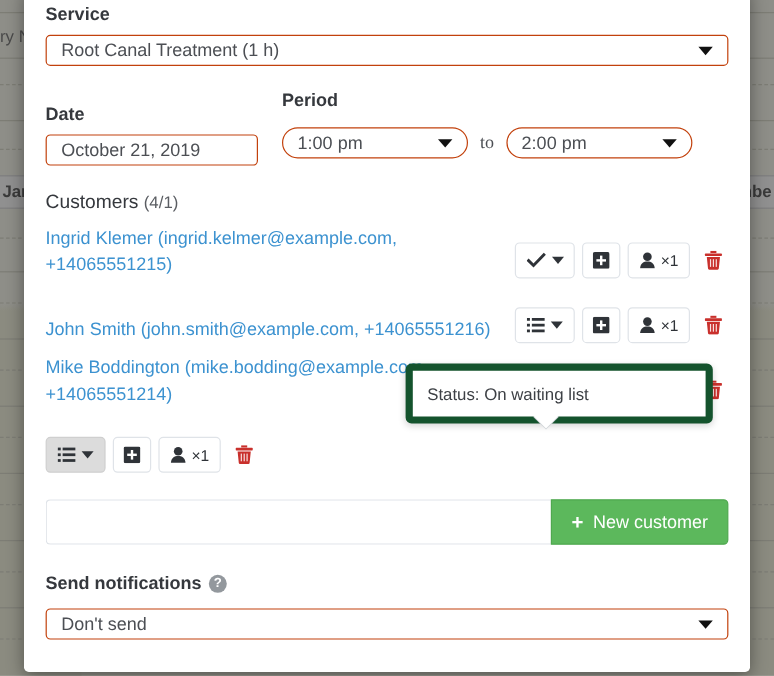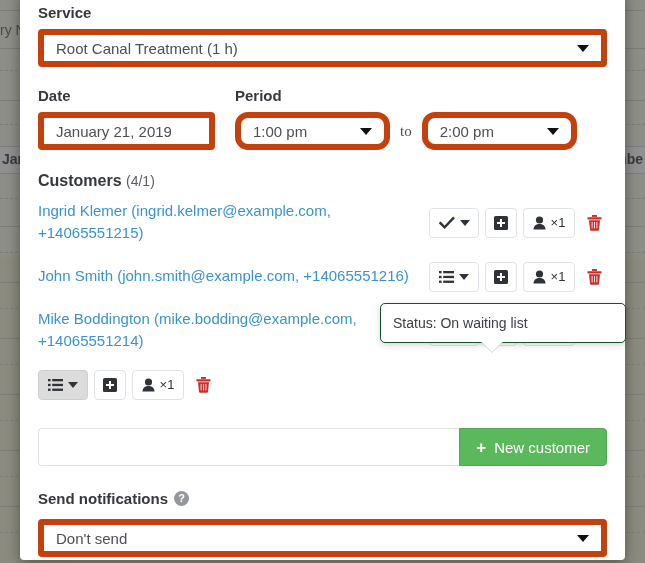--- a/index.html
+++ b/index.html
@@ -91,22 +91,22 @@
   .field-label {
     font-weight: bold;
     font-size: 15px;
     color: #35383d;
     margin: 0 0 7px 0;
     line-height: 18px;
   }
 
   .select-box, .text-box {
     box-sizing: border-box;
-    height: 38px;
-    border: 6px solid #c2410c;
+    height: 26px;
+    border: 1px solid #c2410c;
     border-radius: 4px;
     background: #fff;
     display: flex;
     align-items: center;
     padding: 0 12px;
     font-size: 15px;
     color: #4c4f54;
   }
   .select-box { position: relative; padding-right: 32px; }
   .select-box .val, .text-box .val {
@@ -143,26 +143,26 @@
     line-height: 38px;
     font-family: Liberation Serif, serif;
   }
 
   
   .customers-head {
     margin-top: 22px;
     font-size: 16px;
     color: #35383d;
   }
-  .customers-head .ttl { font-weight: bold; }
+  .customers-head .ttl { font-weight: normal; }
   .customers-head .cnt { font-weight: normal; font-size: 14px; color: #5a5d62; text-align: right; }
 
   .cust-row {
     display: flex;
-    align-items: center;
+    align-items: flex-end;
     margin-top: 10px;
     min-height: 44px;
   }
   .cust-name {
     flex: 1;
     color: #3c92d0;
     font-size: 15px;
     line-height: 22px;
     padding-right: 8px;
     cursor: pointer;
@@ -212,28 +212,27 @@
 
   svg { display: block; }
 
   
   #tooltip {
     position: absolute;
     left: 338px;
     top: 303px;
     width: 220px;
     background: #fff;
-    border: 1px solid #14532d;
+    border: 6px solid #14532d;
     border-radius: 5px;
     box-shadow: 0 2px 6px rgba(0,0,0,0.17);
     padding: 11px 12px;
     font-size: 14px;
     color: #3d4045;
     z-index: 30;
-    margin-left: 42px;
   }
   #tooltip .tip-arrow,
   #tooltip .tip-arrow-b {
     position: absolute;
     left: 100px;
     width: 0; height: 0;
     border-left: 11px solid transparent;
     border-right: 11px solid transparent;
   }
   #tooltip .tip-arrow   { bottom: -11px; border-top: 11px solid #cfd3d8; }
@@ -341,21 +340,21 @@
     <div class="select-box">
       <span class="val">Root Canal Treatment (1 h)</span>
       <span class="caret"></span>
     </div>
   </div>
 
   <div class="row-datetime">
     <div class="col-date">
       <div class="field-label">Date</div>
       <div class="text-box">
-        <span class="val">January 21, 2019</span>
+        <span class="val">October 21, 2019</span>
       </div>
     </div>
 
     <div class="col-period">
       <div class="field-label">Period</div>
       <div class="period-row">
         <div class="select-box period-sel">
           <span class="val">1:00 pm</span>
           <span class="caret"></span>
         </div>

